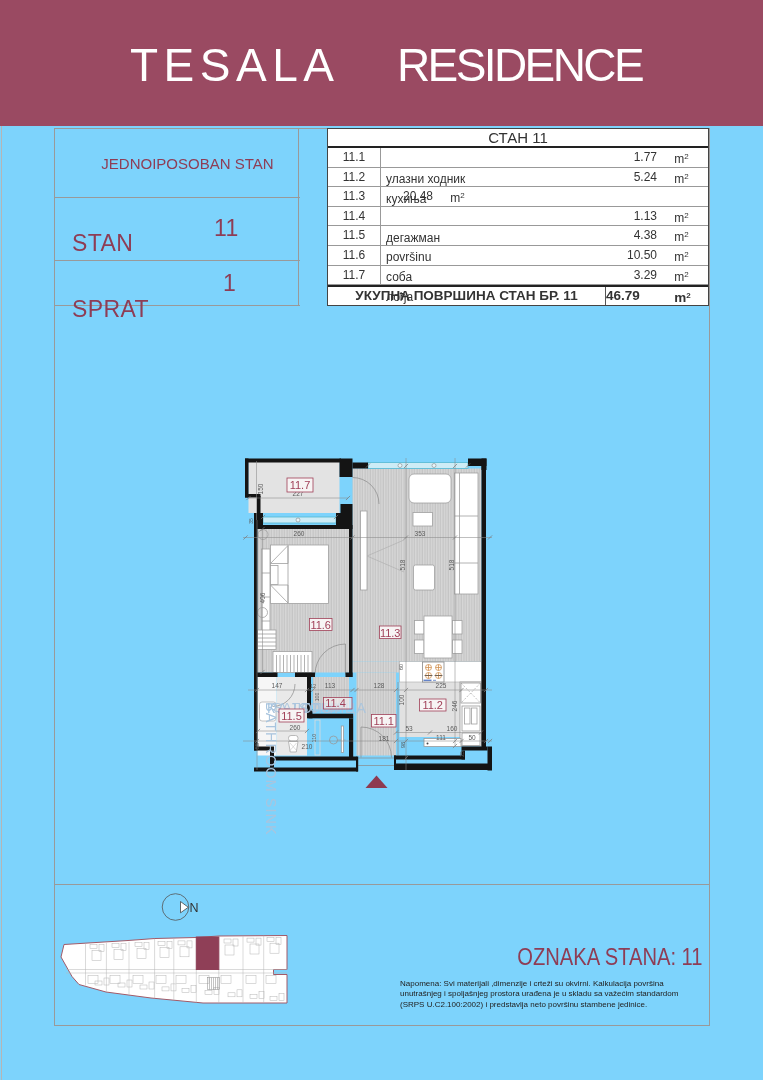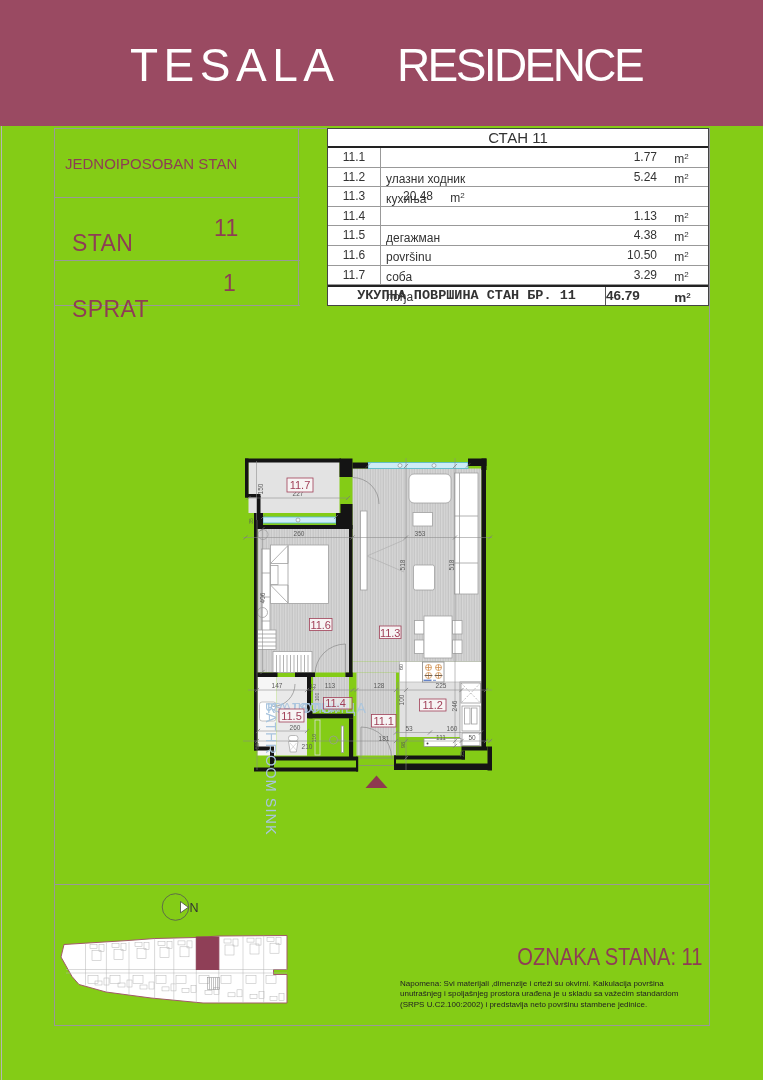--- a/index.html
+++ b/index.html
@@ -1,38 +1,38 @@
 <!DOCTYPE html>
 <html><head>
 <meta charset="utf-8">
 <style>
 html,body{margin:0;padding:0;background:#fff;}
-#page{position:relative;width:763px;height:1080px;overflow:hidden;background:#84cc16;font-family:"Liberation Sans",sans-serif;}
+#page{position:relative;width:763px;height:1080px;overflow:hidden;background:#7dd3fc;font-family:"Liberation Sans",sans-serif;}
 #banner{position:absolute;left:0;top:0;width:763px;height:126px;background:#9a4a62;}
 #t1{position:absolute;left:130px;top:38px;font-size:46px;color:#fff;letter-spacing:5.5px;}
 #t2{position:absolute;left:397px;top:38px;font-size:46px;color:#fff;letter-spacing:-2.6px;}
 #leftline{position:absolute;left:1px;top:126px;width:1px;height:954px;background:#b5b5b5;}
 #frame{position:absolute;left:54px;top:128px;width:654px;height:896px;border:1px solid #999;}
 #divider{position:absolute;left:54px;top:884px;width:655px;height:1px;background:#999;}
 .lp{position:absolute;left:54px;width:245px;border-left:1px solid #999;}
 #lpA{top:128px;height:69px;border-bottom:1px solid #999;}
 #lpB{top:197px;height:63px;border-bottom:1px solid #999;}
 #lpC{top:260px;height:45px;border-bottom:1px solid #999;}
 .lpr{position:absolute;left:298px;top:128px;width:1px;height:177px;background:#999;}
-#jed{position:absolute;left:54px;top:155px;width:245px;text-align:left;font-size:15px;padding-left:11px;box-sizing:content-box;color:#8e3d55;}
+#jed{position:absolute;left:54px;top:155px;width:245px;text-align:center;font-size:15px;padding-left:11px;box-sizing:content-box;color:#8e3d55;}
 .big{position:absolute;font-size:23px;letter-spacing:0.4px;color:#8e3d55;}
 #tbl{position:absolute;left:327px;top:128px;width:380px;color:#333;border:1px solid #444;background:#fff;}
 #tbl .hd{height:17px;border-bottom:2px solid #222;font-size:15px;font-weight:normal;text-align:center;line-height:17px;}
 #tbl .row{display:flex;height:18.6px;border-bottom:1px solid #999;font-size:12px;line-height:18.6px;}
 #tbl .row .c1{width:52px;text-align:center;border-right:1px solid #999;}
 #tbl .row .c2{width:218px;padding-left:5px;border-right:1px solid #999;margin-top:22px;}
 #tbl .row .c3{width:52px;text-align:right;}
 #tbl .row .c4{width:49px;text-align:center;}
 #tbl .ft{display:flex;height:18px;font-size:13.5px;font-weight:bold;line-height:18px;border-top:2px solid #222;}
-#tbl .ft .f1{width:277px;text-align:center;border-right:1px solid #555;font-family:Liberation Mono, monospace;}
+#tbl .ft .f1{width:277px;text-align:center;border-right:1px solid #555;}
 #tbl .ft .f2{width:52px;text-align:left;}
 #tbl .ft .f3{width:49px;text-align:center;}
 sup{font-size:8px;vertical-align:4px;}
 #oz{position:absolute;right:60px;top:943px;font-size:24px;color:#8e3d55;transform:scaleX(0.84);transform-origin:100% 50%;white-space:nowrap;}
 #note{position:absolute;left:400px;top:979px;width:310px;font-size:8px;line-height:10.3px;color:#222;}
 </style>
 </head>
 <body>
 <div id="page">
 <div id="banner">

